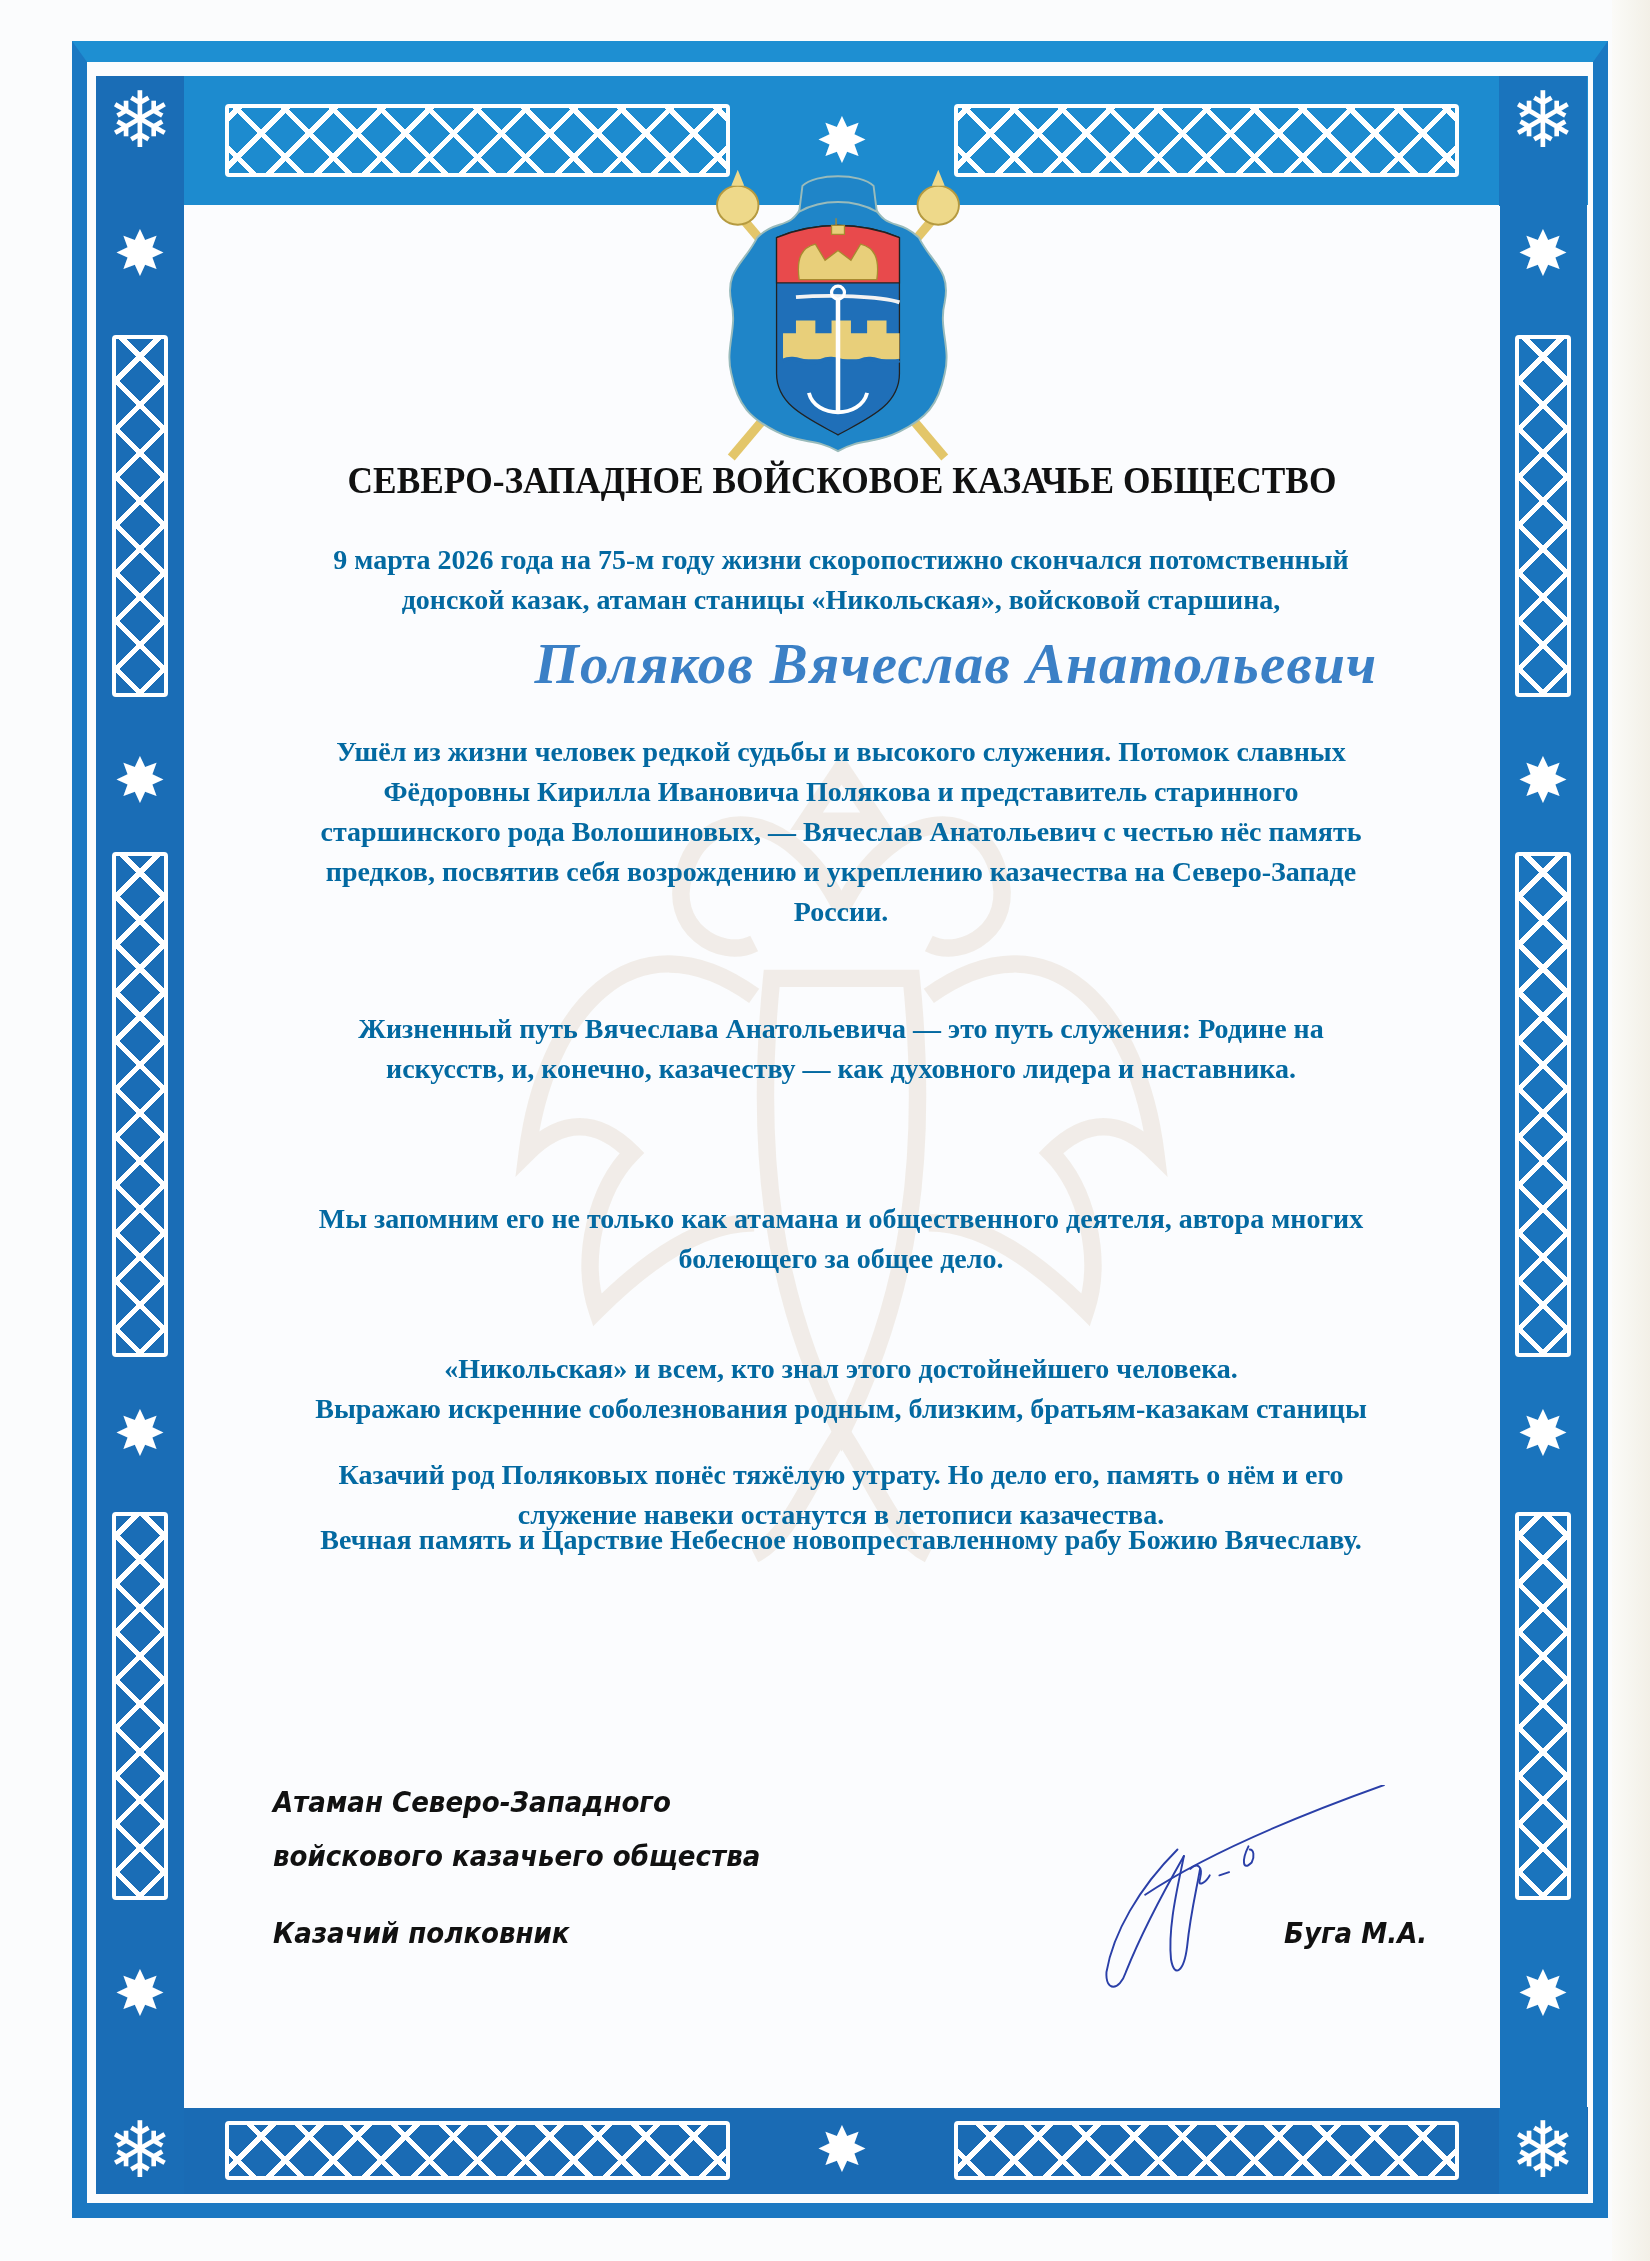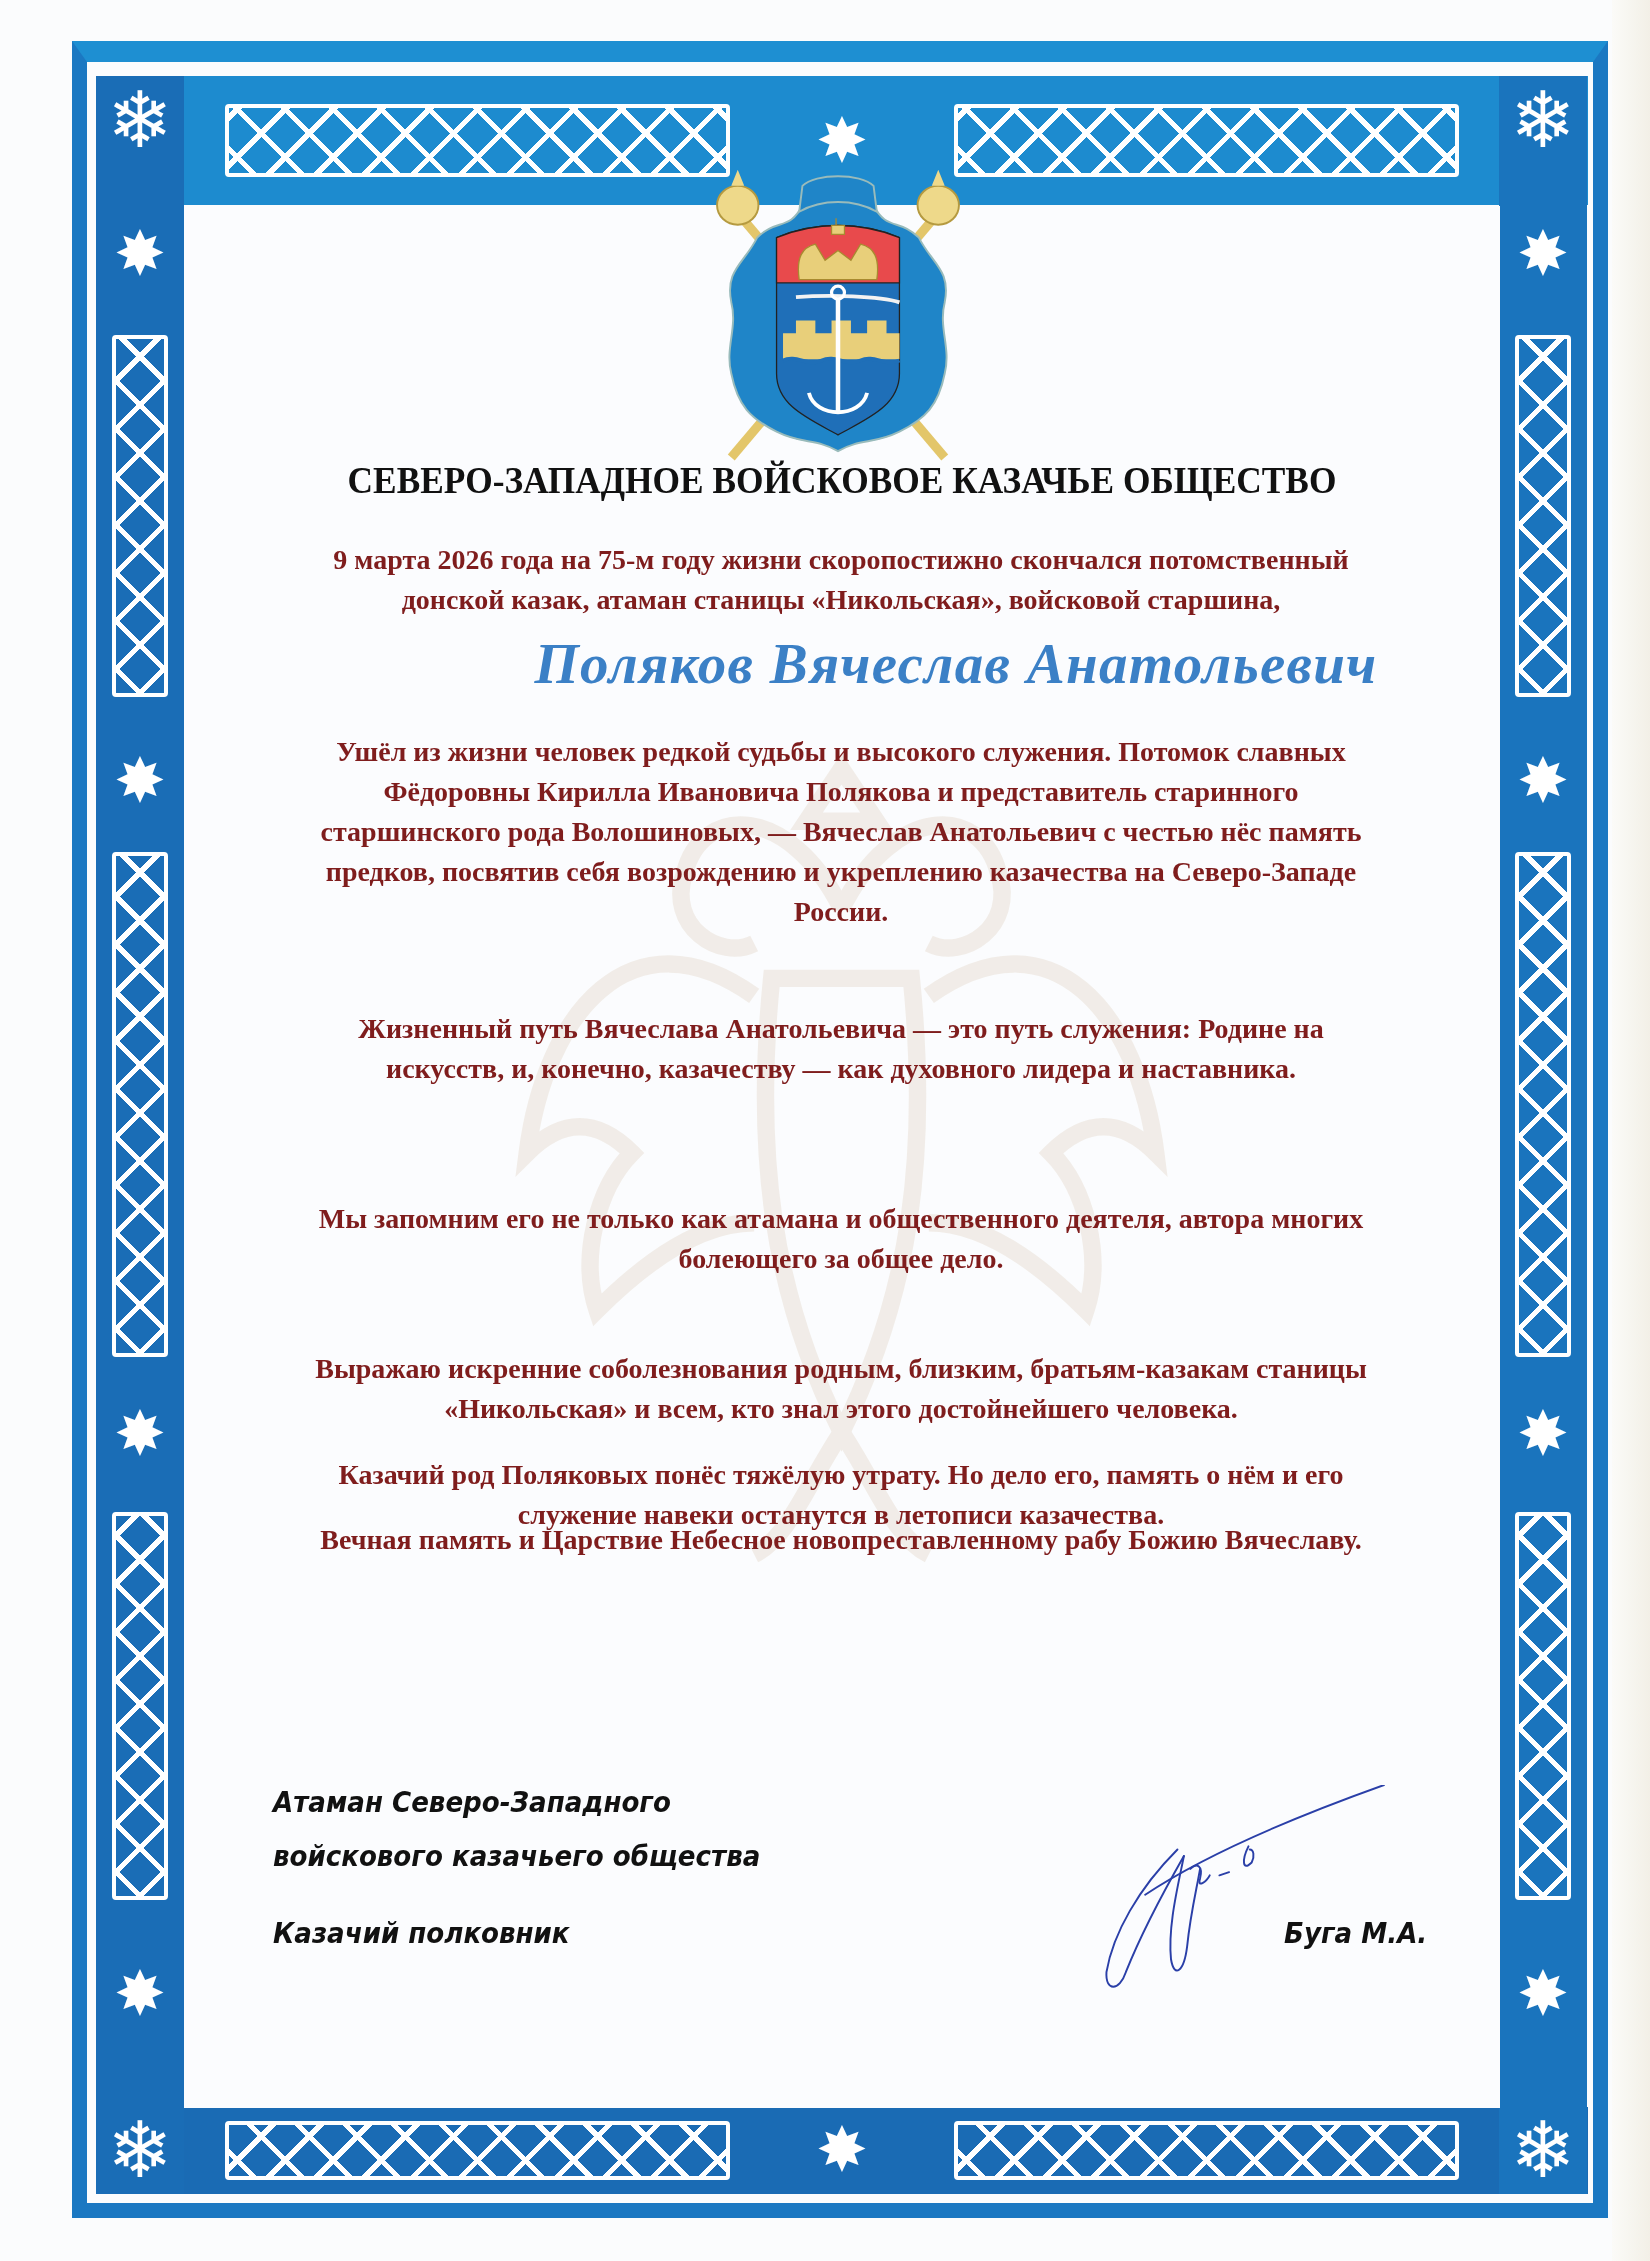--- a/index.html
+++ b/index.html
@@ -69,21 +69,21 @@
 
   .title {
     position:absolute; left:184px; top:458px; width:1316px; text-align:center;
     font-family:"Liberation Serif", serif; font-weight:bold;
     font-size:38px; color:#111; letter-spacing:0px;
     transform:scaleX(0.93); transform-origin:center;
   }
   .intro, .para {
     position:absolute; left:246px; width:1190px; text-align:center;
     font-family:"Liberation Serif", serif; font-weight:bold;
-    font-size:28px; line-height:40px; color:#7f1d1d;
+    font-size:28px; line-height:40px; color:#0369a1;
   }
   .intro { top:540px; }
   .deceased-name {
     position:absolute; left:184px; top:631px; width:1544px; text-align:center;
     font-family:"Liberation Serif", serif; font-weight:bold; font-style:italic;
     font-size:57px; color:#3b80c6; letter-spacing:1.3px;
   }
   .p1 { top:732px; }
   .p2 { top:1009px; }
   .p3 { top:1199px; }
@@ -210,22 +210,22 @@
   <div>Жизненный путь Вячеслава Анатольевича — это путь служения: Родине на</div>
   <div>искусств, и, конечно, казачеству — как духовного лидера и наставника.</div>
 </div>
 
 <div class="para p3">
   <div>Мы запомним его не только как атамана и общественного деятеля, автора многих</div>
   <div>болеющего за общее дело.</div>
 </div>
 
 <div class="para p4">
+  <div>«Никольская» и всем, кто знал этого достойнейшего человека.</div>
   <div>Выражаю искренние соболезнования родным, близким, братьям-казакам станицы</div>
-  <div>«Никольская» и всем, кто знал этого достойнейшего человека.</div>
 </div>
 
 <div class="para p5">
   <div>Казачий род Поляковых понёс тяжёлую утрату. Но дело его, память о нём и его</div>
   <div>служение навеки останутся в летописи казачества.</div>
 </div>
 
 <div class="para p6">
   <div>Вечная память и Царствие Небесное новопреставленному рабу Божию Вячеславу.</div>
 </div>

